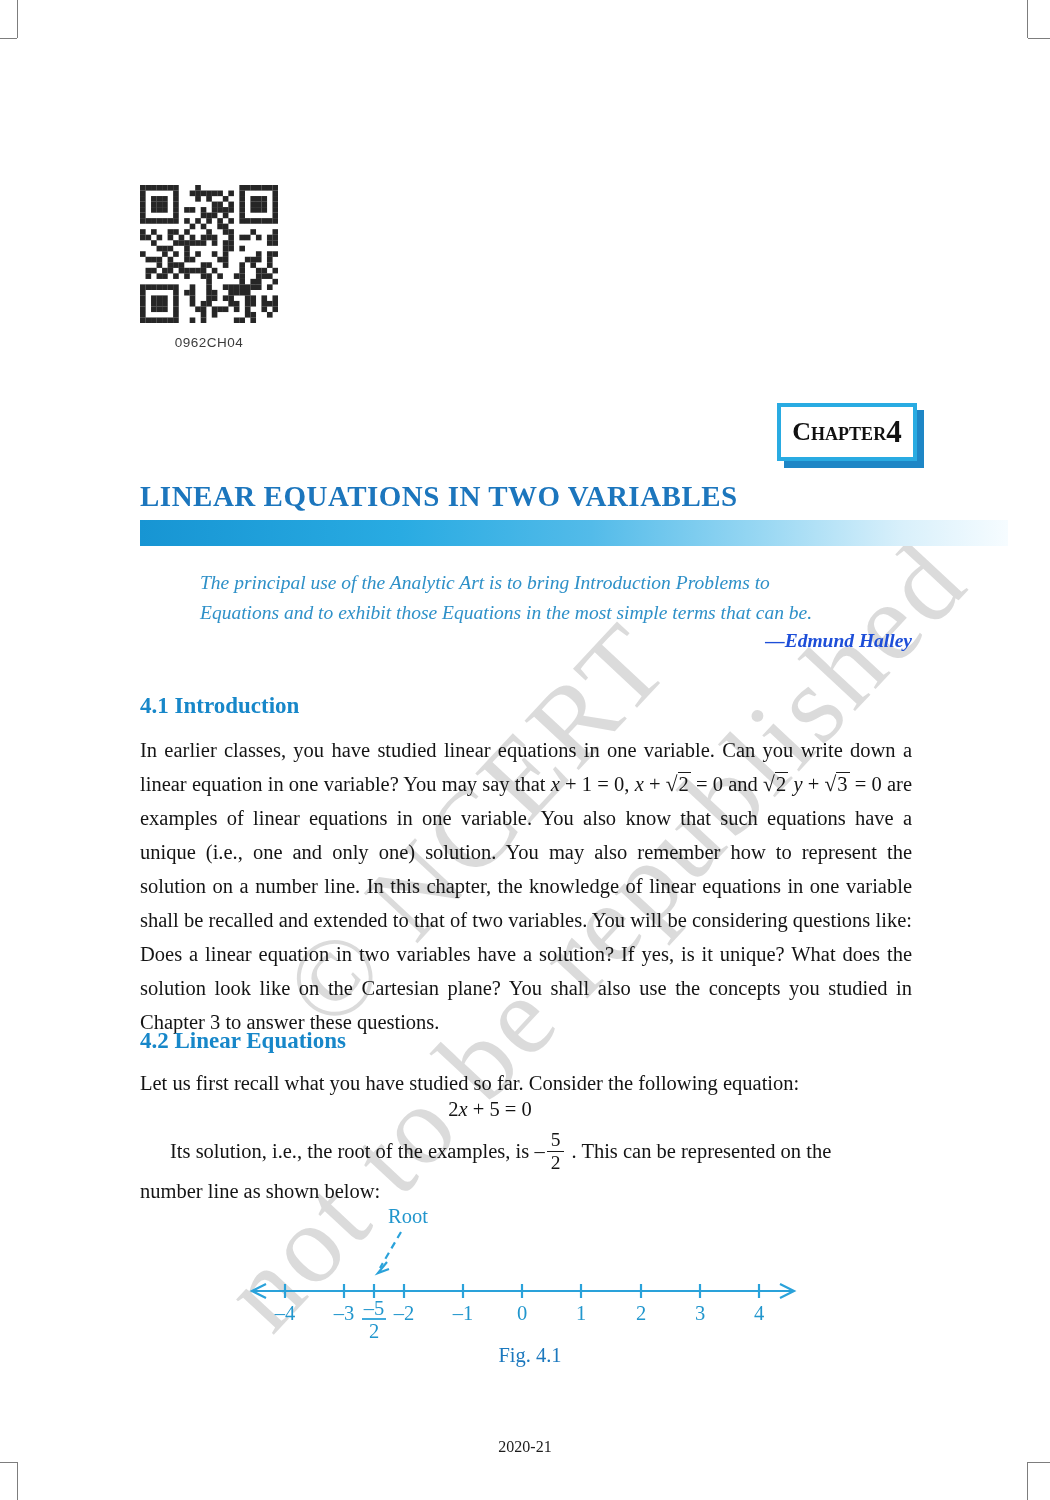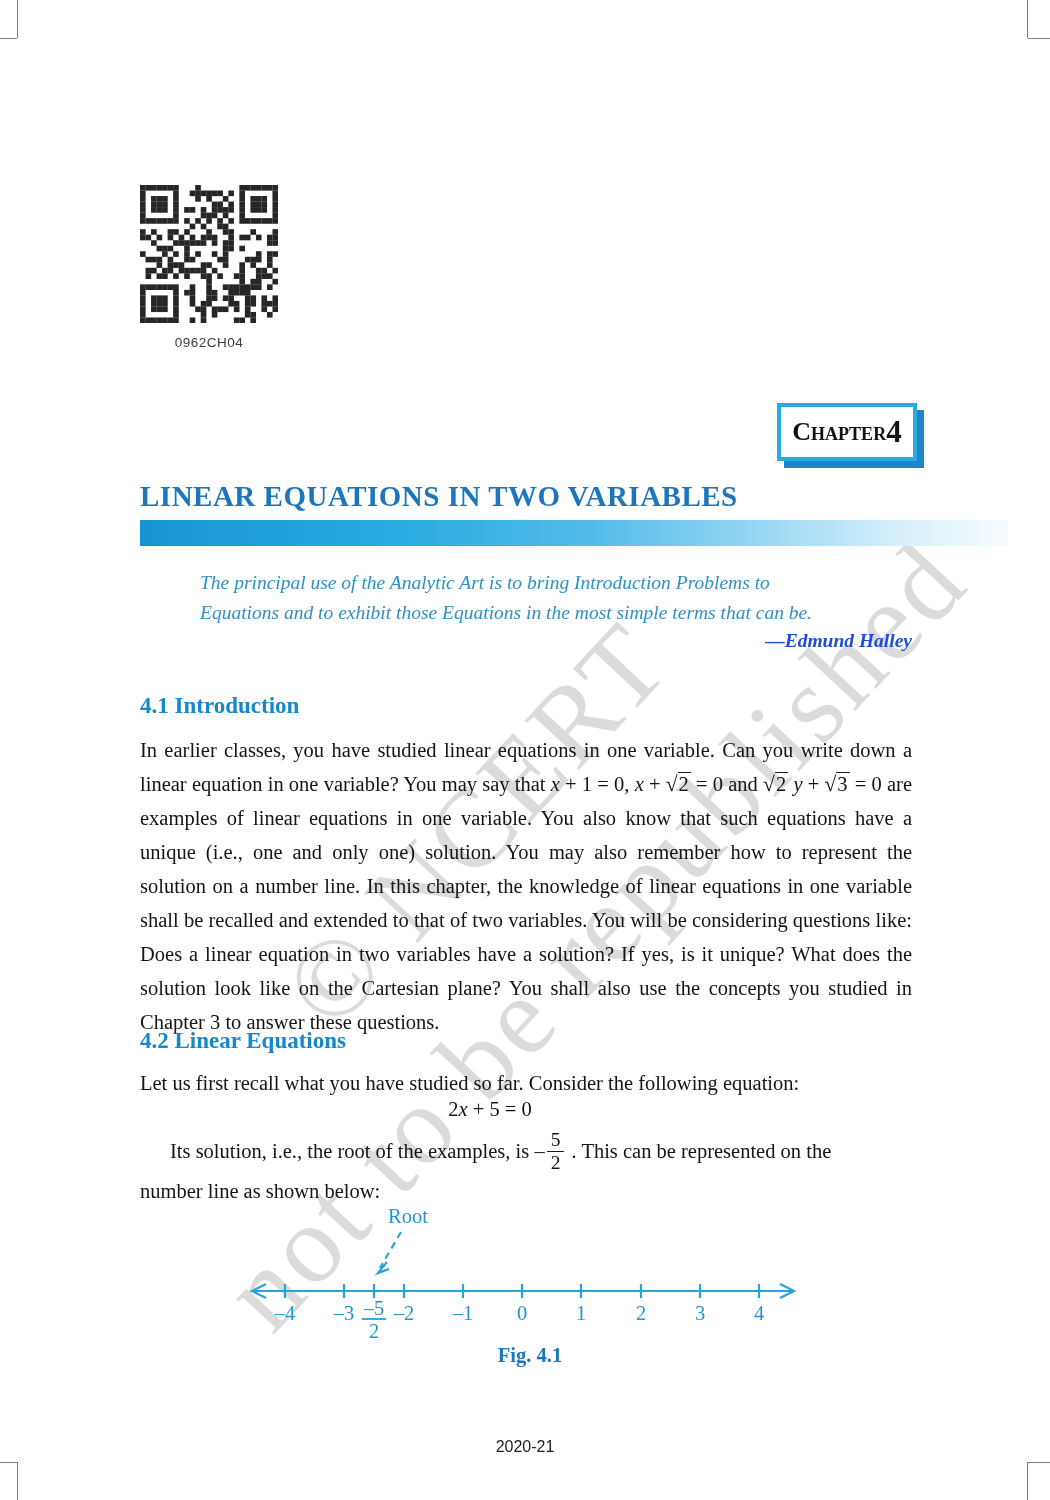--- a/index.html
+++ b/index.html
@@ -66,24 +66,24 @@
   .sqrt .sign{font-size:1.05em;}
   .sqrt .rad{border-top:1.6px solid #1a1a1a;padding:0 2px 0 1px;}
   
   .mfrac{display:inline-flex;flex-direction:column;align-items:center;vertical-align:middle;
     line-height:1.05;font-size:0.95em;margin:0 2px;}
   .mfrac .num{border-bottom:1.6px solid #1a1a1a;padding:0 4px 1px;}
   .mfrac .den{padding-top:1px;}
   
   .fig-svg{position:absolute;left:238px;top:1196px;}
   .fig-caption{position:absolute;left:140px;top:1344px;width:780px;text-align:center;
-    font-size:20.5px;font-weight:bold;color:#1b78be;}
+    font-size:20.5px;font-weight:normal;color:#1b78be;}
   
   .footer{position:absolute;left:0;top:1438px;width:1050px;text-align:center;
-    font-family:Liberation Sans, sans-serif;font-size:16px;color:#1c1c1c;}
+    font-family:Liberation Serif, serif;font-size:16px;color:#1c1c1c;}
 </style>
 </head>
 <body>
 
 <div class="page">
 
   <div class="crop" style="left:17px;top:0;width:1px;height:38px;"></div>
   <div class="crop" style="left:0;top:38px;width:17px;height:1px;"></div>
   <div class="crop" style="left:1027px;top:0;width:1px;height:38px;"></div>
   <div class="crop" style="left:1028px;top:38px;width:22px;height:1px;"></div>

